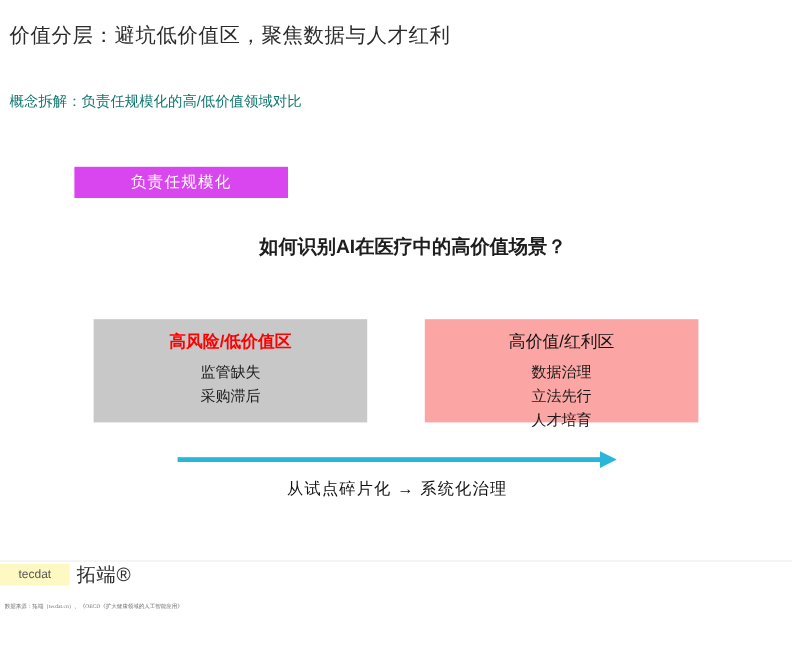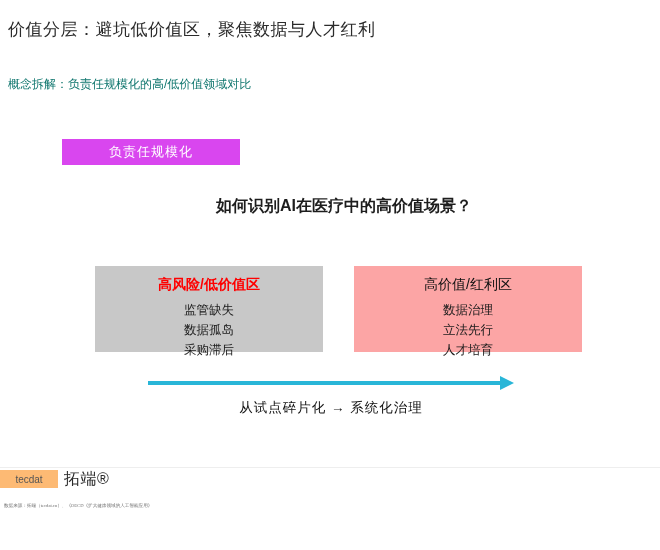--- a/index.html
+++ b/index.html
@@ -72,21 +72,20 @@
     width: 504px;
     display: flex;
     justify-content: space-between;
   }
   .panel {
     width: 228px;
     height: 86px;
     padding: 10px 0 0 0;
     box-sizing: border-box;
     text-align: center;
-    margin-left: 17px;
   }
   .panel.left {
     background: #c8c8c8;
   }
   .panel.right {
     background: #fca5a5;
   }
   .panel-head {
     font-size: 14px;
     font-weight: bold;
@@ -172,21 +171,21 @@
     position: absolute;
     left: 0;
     bottom: 1px;
     display: flex;
     align-items: center;
     height: 20px;
   }
   .brand-logo {
     width: 58px;
     height: 18px;
-    background: #fdba74;
+    background: #fef9c3;
     color: #555555;
     font-size: 10px;
     display: flex;
     align-items: center;
     justify-content: center;
     font-family: "Liberation Sans", sans-serif;
   }
   .brand-name {
     margin-left: 6px;
     font-size: 16px;
@@ -205,21 +204,20 @@
 
   <div class="red-tag">负责任规模化</div>
 
   <div class="question">如何识别AI在医疗中的高价值场景？</div>
 
   <div class="panels">
 
     <div class="panel left">
       <div class="panel-head">高风险/低价值区</div>
       <div class="panel-item">监管缺失</div>
-      <div class="panel-item">数据孤岛</div>
       <div class="panel-item">采购滞后</div>
     </div>
 
     <div class="panel right">
       <div class="panel-head">高价值/红利区</div>
       <div class="panel-item">数据治理</div>
       <div class="panel-item">立法先行</div>
       <div class="panel-item">人才培育</div>
     </div>
 

